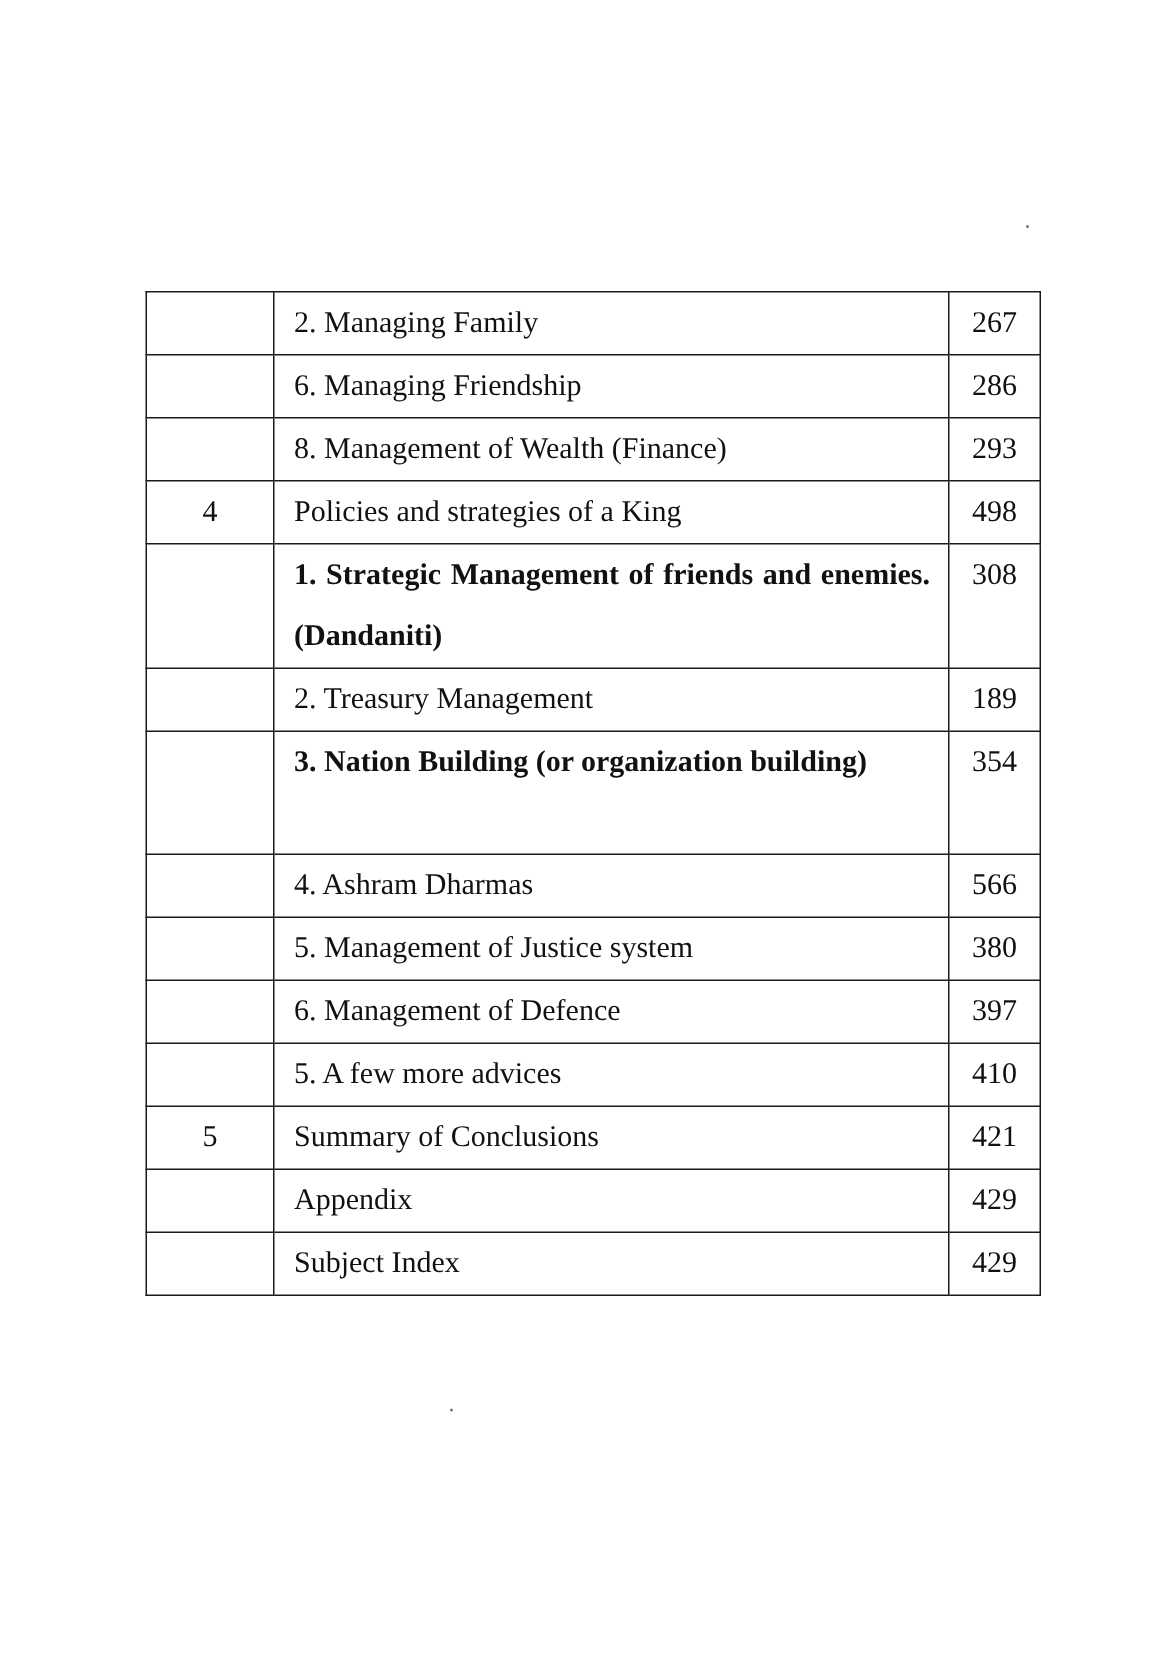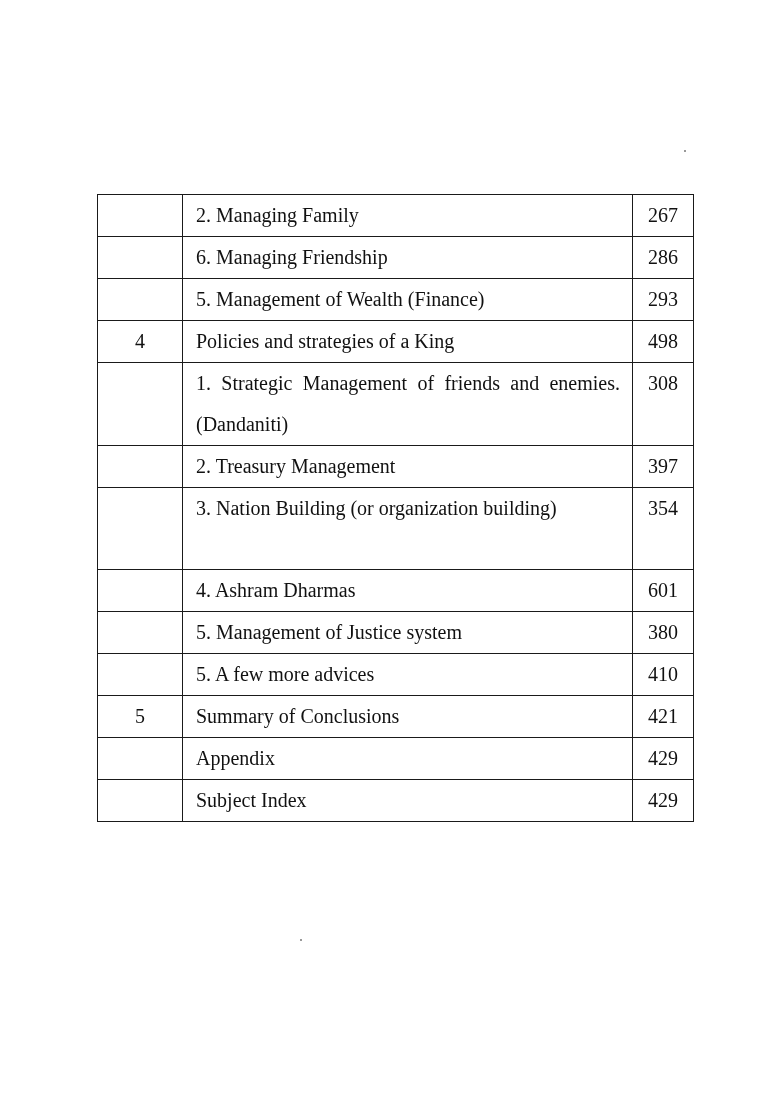--- a/index.html
+++ b/index.html
@@ -13,21 +13,21 @@
       position: absolute; left: 97px; top: 194px;
       width: 572px; border-collapse: collapse; table-layout: fixed;
     }
     table.toc td {
       border: 1.5px solid #1a1a1a; padding: 0; vertical-align: top;
       font-size: 20px; line-height: 41px;
     }
     td.num { width: 84px; text-align: center; }
     td.title { width: 424px; padding-left: 13px !important; padding-right: 12px !important; }
     td.page-no { width: 60px; text-align: center; }
-    td.title.justify { text-align: justify; text-align-last: left; }
+    td.title.justify { text-align: justify; text-align-last: left; font-weight: bold; }
     tr.single td { height: 40px; }
     tr.double td { height: 81px; text-align: center; }
     .speck { position: absolute; width: 2px; height: 2px; background: #777; border-radius: 1px; }
   </style>
 </head>
 <body>
 
 <div class="page">
   <table class="toc">
     <tbody>
@@ -36,52 +36,57 @@
         <td class="title">2. Managing Family</td>
         <td class="page-no">267</td>
       </tr>
       <tr class="single">
         <td class="num"></td>
         <td class="title">6. Managing Friendship</td>
         <td class="page-no">286</td>
       </tr>
       <tr class="single">
         <td class="num"></td>
-        <td class="title">5. Management of Wealth (Finance)</td>
+        <td class="title">8. Management of Wealth (Finance)</td>
         <td class="page-no">293</td>
       </tr>
       <tr class="single">
         <td class="num">4</td>
         <td class="title">Policies and strategies of a King</td>
         <td class="page-no">498</td>
       </tr>
       <tr class="double">
         <td class="num"></td>
         <td class="title justify">1. Strategic Management of friends and enemies. (Dandaniti)</td>
         <td class="page-no">308</td>
       </tr>
       <tr class="single">
         <td class="num"></td>
         <td class="title">2. Treasury Management</td>
-        <td class="page-no">397</td>
+        <td class="page-no">189</td>
       </tr>
       <tr class="double">
         <td class="num"></td>
         <td class="title justify">3. Nation Building (or organization building)</td>
         <td class="page-no">354</td>
       </tr>
       <tr class="single">
         <td class="num"></td>
         <td class="title">4. Ashram Dharmas</td>
-        <td class="page-no">601</td>
+        <td class="page-no">566</td>
       </tr>
       <tr class="single">
         <td class="num"></td>
         <td class="title">5. Management of Justice system</td>
         <td class="page-no">380</td>
+      </tr>
+      <tr class="single">
+        <td class="num"></td>
+        <td class="title">6. Management of Defence</td>
+        <td class="page-no">397</td>
       </tr>
       <tr class="single">
         <td class="num"></td>
         <td class="title">5. A few more advices</td>
         <td class="page-no">410</td>
       </tr>
       <tr class="single">
         <td class="num">5</td>
         <td class="title">Summary of Conclusions</td>
         <td class="page-no">421</td>

